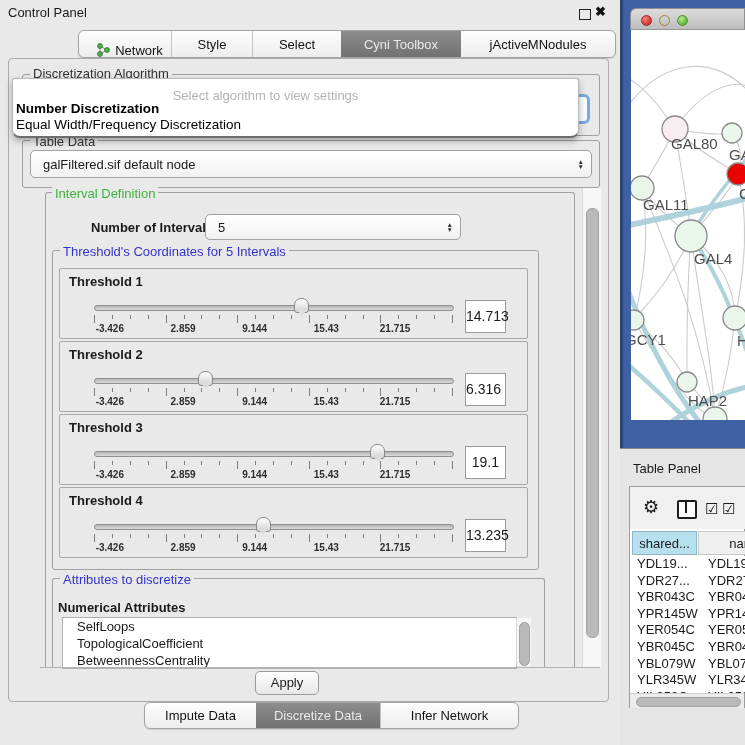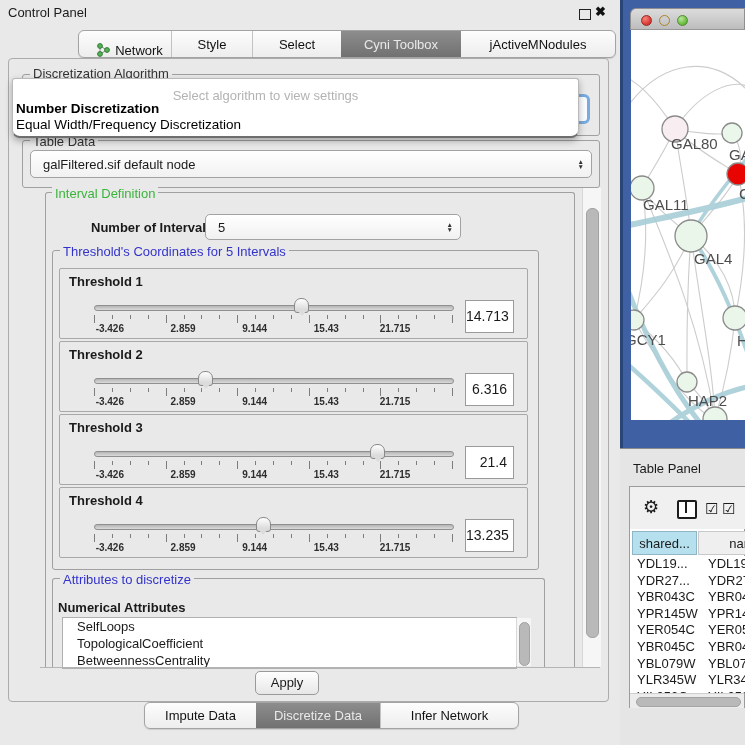--- a/index.html
+++ b/index.html
@@ -47,21 +47,21 @@
              background:linear-gradient(#b5b5b5,#dadada);border:1px solid #8f8f8f;border-radius:3px;}
   .thr-thumb{position:absolute;top:29px;width:13px;height:13px;
              background:linear-gradient(#fefefe,#d3d3d3);border:1px solid #898989;
              border-radius:7px 7px 3px 3px;}
   .thr-thumb:after{content:'';position:absolute;left:1.5px;top:11px;width:0;height:0;
              border-left:5px solid transparent;border-right:5px solid transparent;
              border-top:6px solid #dcdcdc;}
   .thr-tick{position:absolute;width:1px;background:#7d7d7d;}
   .thr-ticklabel{position:absolute;top:54px;width:60px;text-align:right;
              font-size:10px;font-weight:bold;color:#2e2e2e;}
-  .thr-field{position:absolute;left:405px;top:31px;width:49px;height:33px;background:#fff;
+  .thr-field{position:absolute;left:405px;top:31px;width:41px;height:33px;background:#fff;
              border:1px solid #9a9a9a;box-sizing:border-box;font-size:14px;text-align:right;
              padding-right:6px;line-height:30px;}
   
   #attr-list{left:62px;top:617px;width:453px;height:50px;background:#fff;
              border:1px solid #b0b0b0;overflow:hidden;}
   .attr-item{font-size:13px;height:17px;line-height:17px;padding-left:14px;white-space:nowrap;}
   .vscroll-track{background:#f6f6f6;border-left:1px solid #d8d8d8;}
   .scroll-thumb{background:#b9b9b9;border:1px solid #a3a3a3;border-radius:6px;}
   
   #apply-btn{left:255px;top:671px;width:62px;height:22px;border:1px solid #9a9a9a;
@@ -259,21 +259,21 @@
       <div class="thr-tick" style="left: 356.2px; top: 46px; height: 4px;"></div>
       <div class="thr-tick" style="left: 374.1px; top: 46px; height: 4px;"></div>
       <div class="thr-tick" style="left: 392px; top: 46px; height: 8px;"></div>
       <div class="thr-ticklabel" style="left: 4px;">-3.426</div>
       <div class="thr-ticklabel" style="left: 75.6px;">2.859</div>
       <div class="thr-ticklabel" style="left: 147.2px;">9.144</div>
       <div class="thr-ticklabel" style="left: 218.8px;">15.43</div>
       <div class="thr-ticklabel" style="left: 290.4px;">21.715</div>
       <div class="thr-ticklabel" style="left: 362px;">28</div>
       <div class="thr-thumb" style="left: 310.314px;"></div>
-      <div class="thr-field">21.4</div>
+      <div class="thr-field">19.1</div>
     </div>
     <div class="thr-box" style="top: 236px;">
       <div class="thr-label">Threshold 4</div>
       <div class="thr-track"></div>
       <div class="thr-tick" style="left: 34px; top: 46px; height: 8px;"></div>
       <div class="thr-tick" style="left: 51.9px; top: 46px; height: 4px;"></div>
       <div class="thr-tick" style="left: 69.8px; top: 46px; height: 4px;"></div>
       <div class="thr-tick" style="left: 87.7px; top: 46px; height: 4px;"></div>
       <div class="thr-tick" style="left: 105.6px; top: 46px; height: 8px;"></div>
       <div class="thr-tick" style="left: 123.5px; top: 46px; height: 4px;"></div>

